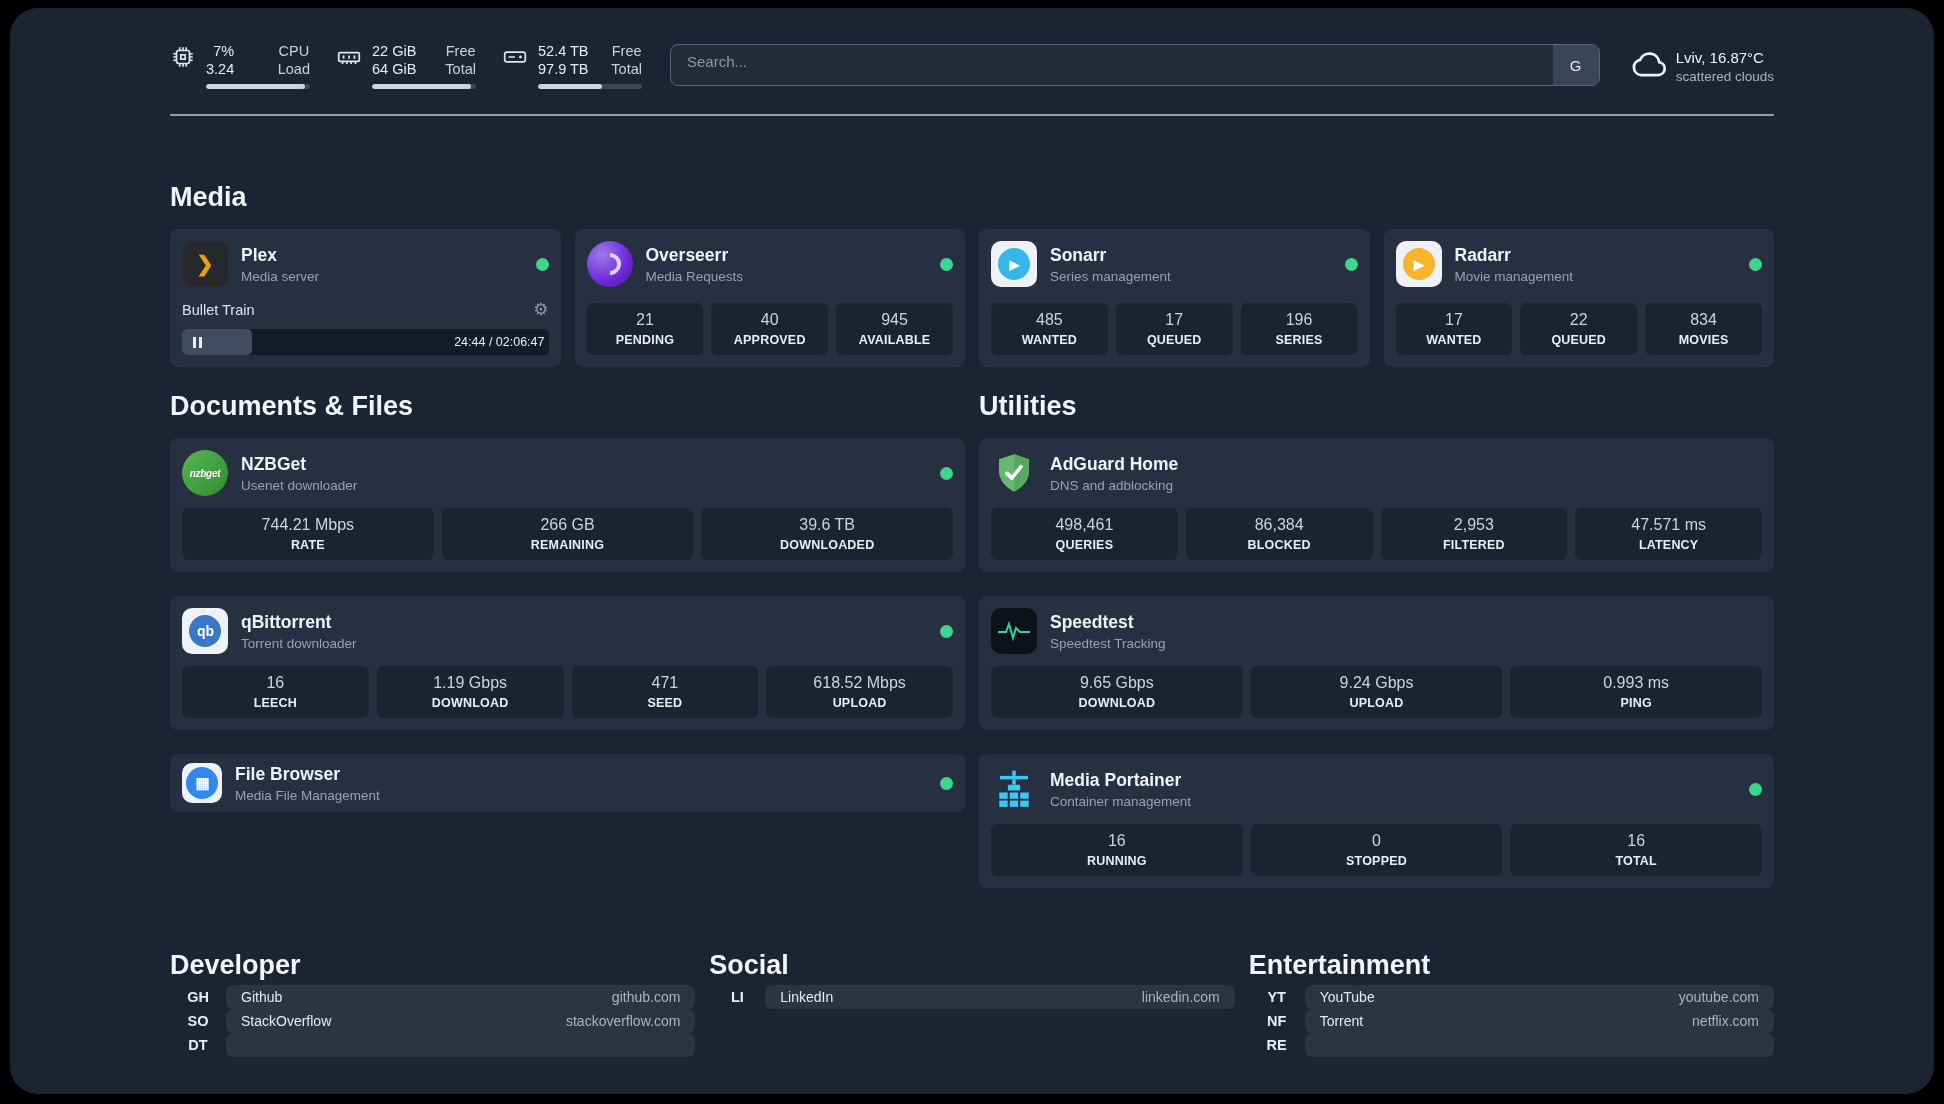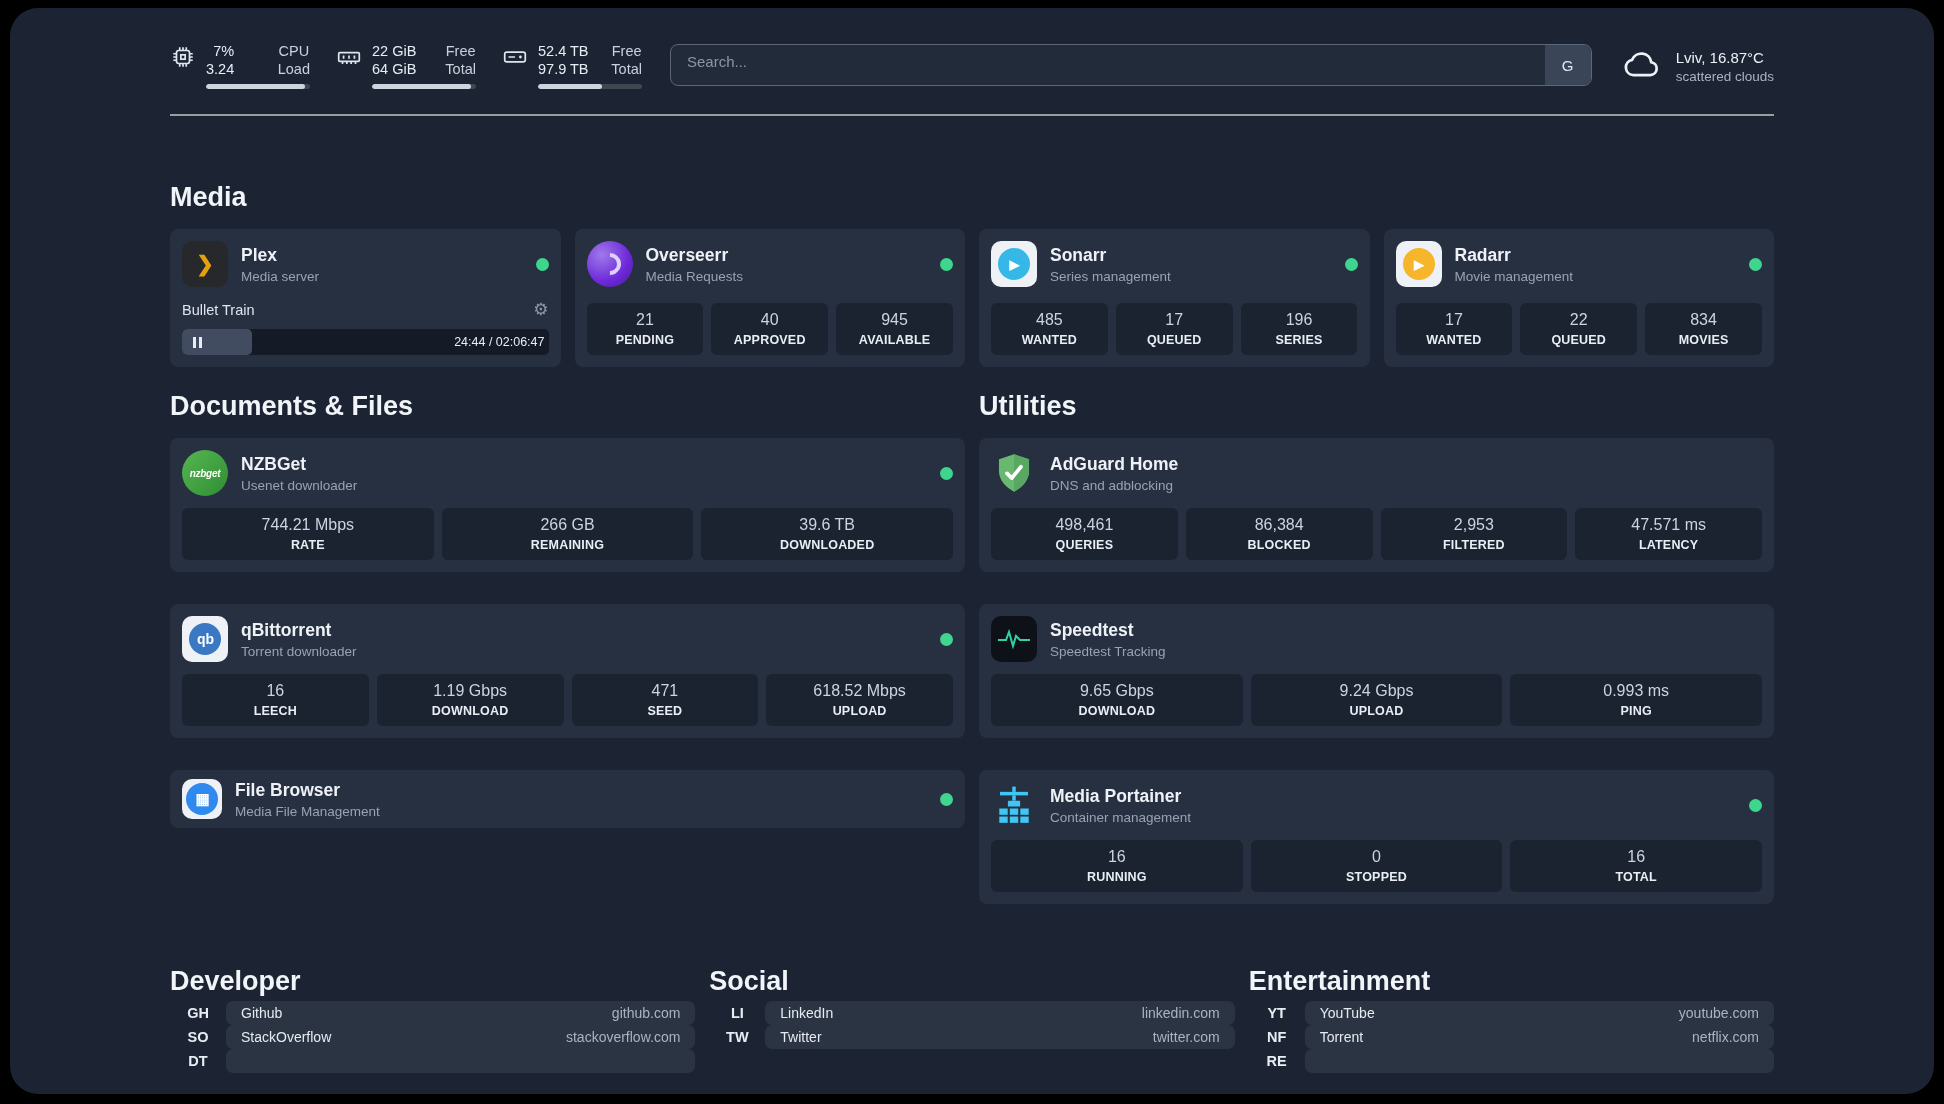--- a/index.html
+++ b/index.html
@@ -19,33 +19,33 @@
   .res-bar{margin-top:6px;height:5px;width:100%;background:rgba(255,255,255,.16);border-radius:3px;overflow:hidden}
   .res-bar i{display:block;height:100%;background:#ccd4e0;border-radius:3px}
 
   .searchwrap{flex:1;position:relative;margin-top:2px}
   .searchwrap input{width:100%;height:42px;background:#222b3a;border:1px solid #5b6678;border-radius:8px;
                     color:#e8edf4;padding:0 60px 8px 16px;font-size:15px;outline:none}
   .searchwrap input::placeholder{color:#8d96a6}
   .gbtn{position:absolute;right:1px;top:1px;height:40px;width:46px;background:#3a4557;border:none;
         border-radius:0 7px 7px 0;color:#e2e8f1;font-size:15px;cursor:pointer}
 
-  .weather{display:flex;align-items:center;gap:12px;flex:none;margin-top:0}
+  .weather{display:flex;align-items:center;gap:4px;flex:none;margin-top:0}
   .weather-txt{display:flex;flex-direction:column;gap:3px}
   .weather-loc{font-size:15px;color:#eef2f7}
   .weather-cond{font-size:13.5px;color:#aab3c0}
 
   .divider{margin-top:24px;border:none;border-top:2px solid rgba(255,255,255,.55)}
 
   
   h2.sec{font-size:27px;font-weight:700;color:#f1f4f8}
   .sec-media{margin-top:66px}
   .row4{display:grid;grid-template-columns:repeat(4,1fr);gap:14px;margin-top:16px}
   .two-col{display:grid;grid-template-columns:1fr 1fr;gap:14px;margin-top:24px}
-  .col-stack{display:flex;flex-direction:column;gap:32px;margin-top:16px}
+  .col-stack{display:flex;flex-direction:column;gap:24px;margin-top:16px}
 
   
   .card{background:#273040;border-radius:8px;padding:12px;display:flex;flex-direction:column;justify-content:space-between}
   .card.compact{padding:9px 12px}
   .card-head{display:flex;align-items:center;gap:13px}
   .card-text{display:flex;flex-direction:column}
   .svc-name{font-size:17.5px;font-weight:600;color:#eef2f7}
   .svc-sub{font-size:13.5px;color:#98a2b3;margin-top:3px}
   .dot{margin-left:auto;width:13px;height:13px;border-radius:50%;flex:none;align-self:center}
 
@@ -503,27 +503,20 @@
       </div>
       <div class="bm-group">
         <h2 class="sec">Social</h2>
         <div class="bm-row">
           <span class="bm-abbr">LI</span>
        <span class="bm-main">
          <span class="bm-name">LinkedIn</span>
          <span class="bm-url">linkedin.com</span>
        </span>
         </div>
-        <div class="bm-row">
-          <span class="bm-abbr">TW</span>
-       <span class="bm-main">
-         <span class="bm-name">Twitter</span>
-         <span class="bm-url">twitter.com</span>
-       </span>
-        </div>
       </div>
       <div class="bm-group">
         <h2 class="sec">Entertainment</h2>
         <div class="bm-row">
           <span class="bm-abbr">YT</span>
        <span class="bm-main">
          <span class="bm-name">YouTube</span>
          <span class="bm-url">youtube.com</span>
        </span>
         </div>

